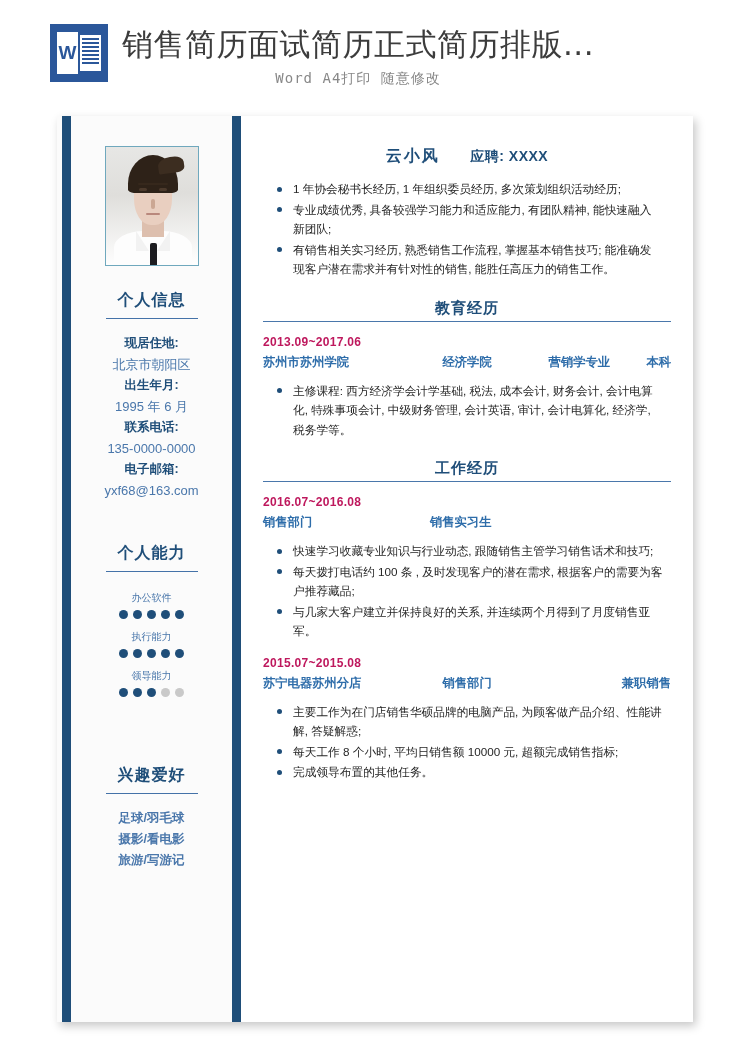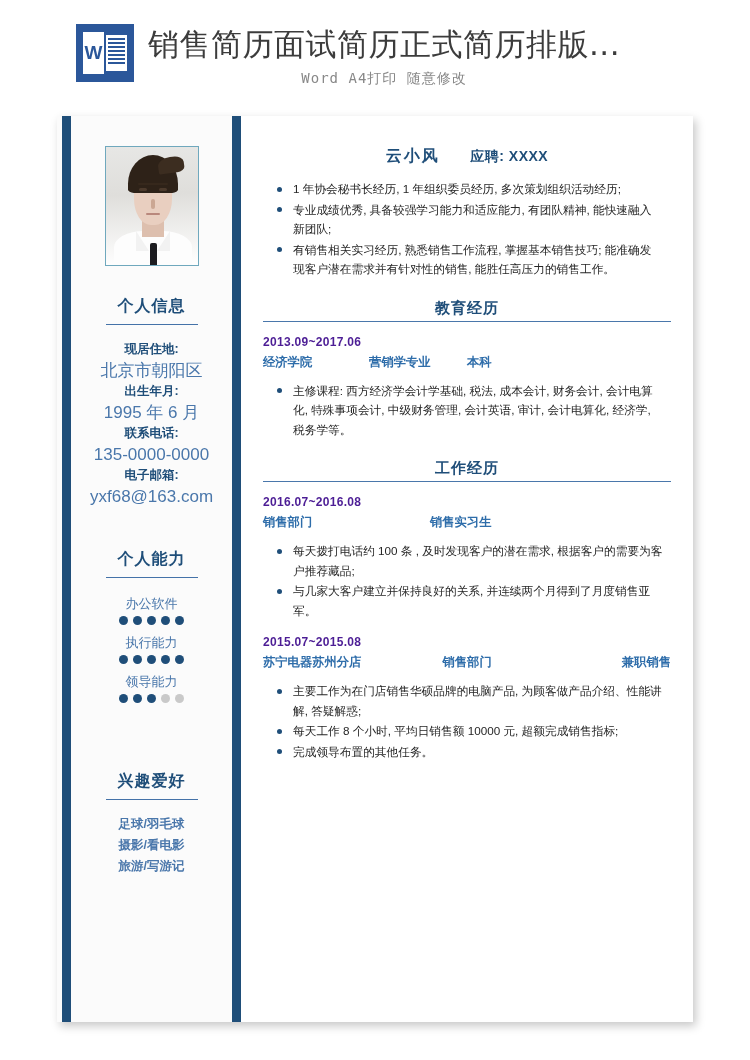--- a/index.html
+++ b/index.html
@@ -19,21 +19,21 @@
   .header {
     position: absolute;
     left: 0; top: 0;
     width: 750px;
     height: 116px;
     background: #ffffff;
     box-sizing: border-box;
   }
   .header-inner {
     position: absolute;
-    left: 76px; top: 22px;
+    left: 50px; top: 22px;
     display: flex;
     align-items: flex-start;
   }
   .word-icon {
     width: 58px;
     height: 58px;
     background: #2b579a;
     position: relative;
     flex: 0 0 auto;
     margin-top: 2px;
@@ -230,50 +230,50 @@
     width: 7px; height: 22px;
     background: #1c1c20;
     border-radius: 2px 2px 0 0;
   }
 
   .side-heading {
     font-size: 16px;
     font-weight: bold;
     color: #1f4e79;
     letter-spacing: 1px;
-    margin-top: 30px;
+    margin-top: 24px;
   }
   .side-heading-rule {
     width: 92px;
     height: 1px;
     background: #4472a8;
     margin: 7px auto 0 auto;
   }
   .info-list {
     margin-top: 14px;
   }
   .info-label {
     font-size: 12.5px;
     font-weight: bold;
     color: #1f4e79;
     line-height: 21px;
   }
   .info-value {
-    font-size: 17px;
+    font-size: 13px;
     color: #4a77ab;
     line-height: 21px;
   }
   .skills {
     margin-top: 16px;
   }
   .skill {
     margin-bottom: 8px;
   }
   .skill-name {
-    font-size: 13px;
+    font-size: 10px;
     color: #4a77ab;
     line-height: 19px;
   }
   .dots {
     margin-top: 3px;
     display: flex;
     justify-content: center;
     gap: 5px;
   }
   .dot {
@@ -357,21 +357,21 @@
   }
   .sec-rule {
     height: 1px;
     background: #4a77ab;
     width: 100%;
     margin-bottom: 10px;
   }
   .date {
     font-size: 12px;
     font-weight: bold;
-    color: #4c1d95;
+    color: #be185d;
     line-height: 20px;
     letter-spacing: 0.3px;
   }
   .org-row {
     display: flex;
     font-size: 12.3px;
     font-weight: bold;
     color: #2e6daa;
     line-height: 21px;
     margin-bottom: 2px;
@@ -501,20 +501,21 @@
       <li>专业成绩优秀, 具备较强学习能力和适应能力, 有团队精神, 能快速融入新团队;</li>
       <li>有销售相关实习经历, 熟悉销售工作流程, 掌握基本销售技巧; 能准确发现客户潜在需求并有针对性的销售, 能胜任高压力的销售工作。</li>
     </ul>
 
     <div class="sec">
       <div class="sec-title">教育经历</div>
       <div class="sec-rule"></div>
       <div class="entry">
         <div class="date">2013.09~2017.06</div>
         <div class="org-row">
+          <span class="c1">苏州市苏州学院</span>
           <span class="c2">经济学院</span>
           <span class="c3">营销学专业</span>
           <span class="c4">本科</span>
         </div>
         <ul class="blist">
           <li>主修课程: 西方经济学会计学基础, 税法, 成本会计, 财务会计, 会计电算化, 特殊事项会计, 中级财务管理, 会计英语, 审计, 会计电算化, 经济学, 税务学等。</li>
         </ul>
       </div>
     </div>
 
@@ -522,20 +523,21 @@
       <div class="sec-title">工作经历</div>
       <div class="sec-rule"></div>
 
       <div class="entry">
         <div class="date">2016.07~2016.08</div>
         <div class="org-row two">
           <span class="c2">销售部门</span>
           <span class="c3">销售实习生</span>
         </div>
         <ul class="blist">
+          <li>快速学习收藏专业知识与行业动态, 跟随销售主管学习销售话术和技巧;</li>
           <li>每天拨打电话约 100 条 , 及时发现客户的潜在需求, 根据客户的需要为客户推荐藏品;</li>
           <li>与几家大客户建立并保持良好的关系, 并连续两个月得到了月度销售亚军。</li>
         </ul>
       </div>
 
       <div class="entry">
         <div class="date">2015.07~2015.08</div>
         <div class="org-row two">
           <span class="c1">苏宁电器苏州分店</span>
           <span class="c2">销售部门</span>

